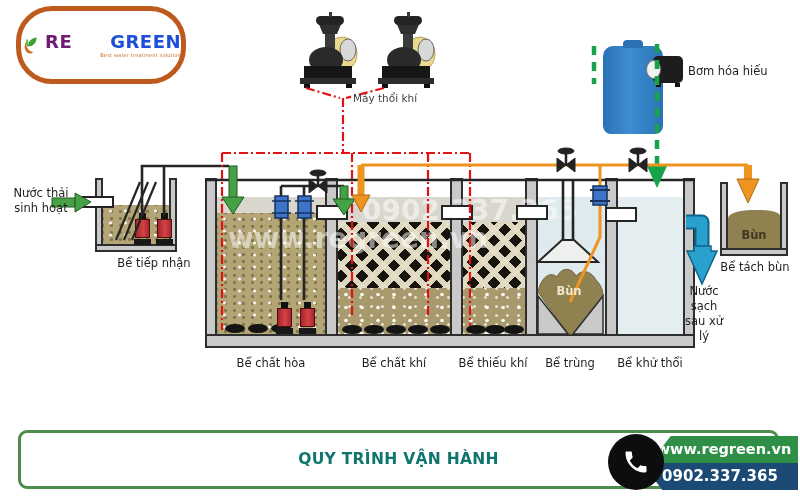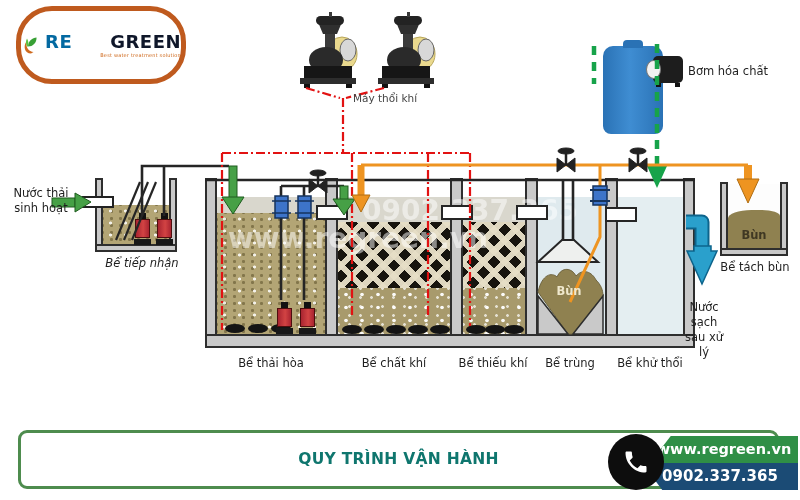--- a/index.html
+++ b/index.html
@@ -4,22 +4,22 @@
 <style>
   html,body{margin:0;padding:0;background:#fff;}
   .stage{position:relative;width:800px;height:500px;background:#ffffff;overflow:hidden;
          font-family:"DejaVu Sans","Liberation Sans",sans-serif;color:#1f1f1f;}
   .lbl{position:absolute;font-size:11.5px;line-height:1.3;text-align:center;color:#1f1f1f;z-index:6;}
 
   
   .logo{position:absolute;left:16px;top:6px;width:160px;height:68px;border:5px solid #bf5a1e;
         border-radius:36px;background:#fff;display:flex;align-items:center;justify-content:center;gap:4px;z-index:6;}
   .logo .brand{font-size:18px;font-weight:bold;letter-spacing:.5px;line-height:18px;}
-  .logo .re{color:#0369a1;}
-  .logo .green{color:#0f172a;margin-left:38px;}
+  .logo .re{color:#701a75;}
+  .logo .green{color:#1d4ed8;margin-left:38px;}
   .logo .tagline{font-size:5px;color:#cf6a1e;text-align:right;margin-top:1px;letter-spacing:.2px;}
 
   
   .blower{position:absolute;width:64px;height:78px;z-index:4;}
   .chem-tank{position:absolute;left:603px;top:46px;width:60px;height:88px;z-index:3;
              background:linear-gradient(90deg,#2a72b5,#3f8dd2 45%,#2a72b5);
              border-radius:10px 10px 8px 8px;}
   .chem-tank .cap{position:absolute;left:20px;top:-6px;width:20px;height:8px;background:#2a72b5;border-radius:4px 4px 0 0;}
   .chem-pump{position:absolute;left:653px;top:56px;width:30px;height:27px;background:#1d1d1d;border-radius:5px;z-index:4;}
   .chem-pump .head{position:absolute;left:-7px;top:4px;width:13px;height:17px;background:#f2f2f2;
@@ -128,42 +128,42 @@
   <div class="lbl" style="left:340px;top:92px;width:90px;font-size:10.5px;color:#444;">Máy thổi khí</div>
 
   <div class="chem-tank">
       <span class="cap"></span>
     </div>
   <div class="chem-pump">
     <span class="head"></span>
     <span class="foot" style="left:3px;"></span>
     <span class="foot" style="right:3px;"></span>
   </div>
-  <div class="lbl" style="left:688px;top:64px;width:90px;text-align:left;">Bơm hóa chất</div>
+  <div class="lbl" style="left:688px;top:64px;width:90px;text-align:left;">Bơm hóa hiếu</div>
 
   <div class="lbl" style="left:2px;top:186px;width:78px;">Nước thải sinh hoạt</div>
 
   <div class="recv">
     <div class="water speck" style="left:8px;top:27px;width:66px;height:39px;"></div>
     <div class="wall" style="left:0;top:0;width:8px;height:74px;"></div>
     <div class="wall" style="left:74px;top:0;width:8px;height:74px;"></div>
     <div class="wall" style="left:0;top:66px;width:82px;height:8px;"></div>
     <div class="pump" style="left:40px;top:35px;">
         <span class="cap"></span>
         <span class="body"></span>
         <span class="base"></span>
       </div>
     <div class="pump" style="left:62px;top:35px;">
         <span class="cap"></span>
         <span class="body"></span>
         <span class="base"></span>
       </div>
   </div>
   <div class="pipe-white" style="left:82px;top:196px;width:32px;height:12px;"></div>
-  <div class="lbl" style="left:96px;top:256px;width:92px;font-style:italic;">Bể tiếp nhận</div>
+  <div class="lbl" style="left:108px;top:256px;width:92px;">Bể tiếp nhận</div>
 
   <div class="plant">
 
     <div class="water surface" style="left:12px;top:19px;width:108px;height:16px;"></div>
     <div class="water speck" style="left:12px;top:35px;width:108px;height:121px;"></div>
 
     <div class="water surface" style="left:133px;top:19px;width:112px;height:25px;"></div>
     <div class="water lattice" style="left:133px;top:44px;width:112px;height:66px;"></div>
     <div class="water bubbles" style="left:133px;top:110px;width:112px;height:46px;"></div>
 
@@ -326,27 +326,27 @@
         <ellipse cx="638" cy="151" rx="8" ry="3"></ellipse>
     </g>
 
     <g>
       <path d="M686 222 H702 V247" stroke="#0d648c" stroke-width="15" fill="none" stroke-linejoin="round"></path>
       <path d="M686 222 H702 V247" stroke="#2aa0cc" stroke-width="11" fill="none" stroke-linejoin="round"></path>
       <polygon points="694,246 711,246 711,251 717,251 702,284 687,251 694,251" fill="#2aa0cc" stroke="#0d648c" stroke-width="1.5"></polygon>
     </g>
   </svg>
 
-  <div class="lbl" style="left:215px;top:356px;width:112px;">Bể thải hòa</div>
+  <div class="lbl" style="left:215px;top:356px;width:112px;">Bể chất hòa</div>
   <div class="lbl" style="left:338px;top:356px;width:112px;">Bể chất khí</div>
   <div class="lbl" style="left:448px;top:356px;width:90px;">Bể thiếu khí</div>
   <div class="lbl" style="left:532px;top:356px;width:76px;">Bể trùng</div>
   <div class="lbl" style="left:604px;top:356px;width:92px;">Bể khử thổi</div>
   <div class="lbl" style="left:536px;top:284px;width:66px;color:#efe8cd;font-weight:bold;">Bùn</div>
-  <div class="lbl" style="left:680px;top:300px;width:48px;">Nước sạch sau xử lý</div>
+  <div class="lbl" style="left:680px;top:284px;width:48px;">Nước sạch sau xử lý</div>
 
   <div class="banner">
     <div class="t">QUY TRÌNH VẬN HÀNH</div>
   </div>
 
   <div class="contact">
     <div class="site">www.regreen.vn</div>
     <div class="phone">0902.337.365</div>
     <div class="circle">
       <svg width="28" height="28" viewBox="0 0 24 24">

